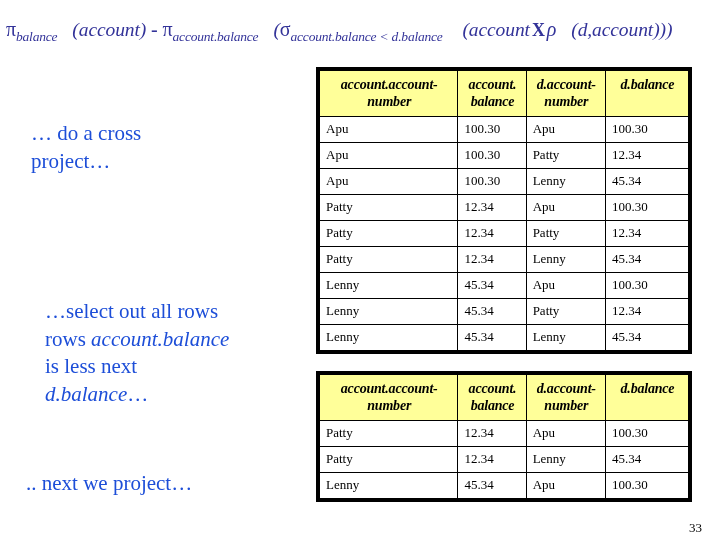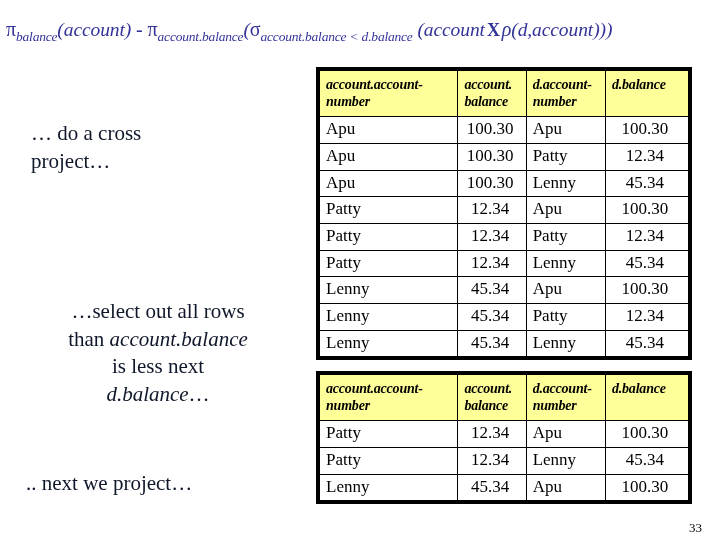--- a/index.html
+++ b/index.html
@@ -40,79 +40,80 @@
     letter-spacing: -0.2px;
   }
   #formula .times {
     font-style: normal;
     font-weight: bold;
     font-size: 18px;
     padding: 0 2px;
   }
   #formula .paren {
     font-style: italic;
+    margin-left: 15px;
   }
 
   
   .note {
     position: absolute;
-    color: #0f172a;
+    color: #1d4ed8;
     font-family: "Liberation Serif", "DejaVu Serif", serif;
     font-size: 21px;
     line-height: 1.32;
     font-style: normal;
   }
   .note i { font-style: italic; }
 
   #note-cross   { left: 31px; top: 120px;  width: 252px; }
-  #note-select  { left: 27px; top: 298px;  width: 262px; text-align: center; }
+  #note-select  { left: 45px; top: 298px;  width: 262px; }
   #note-project { left: 26px; top: 470px;  width: 280px; }
 
   
   .rel-table-wrap {
     position: absolute;
     border: 3px solid #000000;
     background: #ffffff;
     box-sizing: border-box;
   }
   #table-cross  { left: 316px; top: 67px;  width: 376px; }
   #table-select { left: 316px; top: 371px; width: 376px; }
 
   table.rel {
     border-collapse: collapse;
     width: 100%;
     table-layout: fixed;
   }
   table.rel th,
   table.rel td {
     border: 1px solid #000000;
-    font-size: 17px;
+    font-size: 13px;
     box-sizing: border-box;
     padding: 3px 10px 4px 6px;
   }
   table.rel thead th {
     background: #ffff99;
     font-style: italic;
     font-weight: bold;
-    text-align: left;
+    text-align: center;
     vertical-align: top;
     line-height: 1.22;
     font-size: 14px;
     padding: 5px 5px 6px 6px;
     height: 42px;
     letter-spacing: -0.2px;
   }
   table.rel tbody td {
     font-style: normal;
     font-weight: normal;
     height: 26px;
     line-height: 1.1;
     color: #000000;
   }
-  td.num, th.num { text-align: center; }
+  td.num, th.num { text-align: left; }
   td.name, th.name { text-align: left; }
 
   
   col.c1 { width: 37.5%; }
   col.c2 { width: 18.5%; }
   col.c3 { width: 21.5%; }
   col.c4 { width: 22.5%; }
 
   
   #page-number {
@@ -132,21 +133,21 @@
   <span class="op">π</span><span class="sub">balance</span><span class="paren">(account)</span><span class="op"> - </span><span class="op">π</span><span class="sub">account.balance</span><span class="paren">(</span><span class="op">σ</span><span class="sub">account.balance &lt; d.balance</span><span class="paren">&nbsp;(account</span><span class="times">X</span><span class="op" style="font-style:italic">ρ</span><span class="paren">(d,account)))</span>
 </div>
 
 <div class="note" id="note-cross">
   <span>… do a cross</span><br>
   <span>project…</span>
 </div>
 
 <div class="note" id="note-select">
   <span>…select out all rows</span><br>
-  <span>than </span><i>account.balance</i><br>
+  <span>rows </span><i>account.balance</i><br>
   <span>is less next</span><br>
   <i>d.balance</i><span>…</span>
 </div>
 
 <div class="note" id="note-project">
   <span>.. next we project…</span>
 </div>
 
 <div class="rel-table-wrap" id="table-cross">
   <table class="rel">

